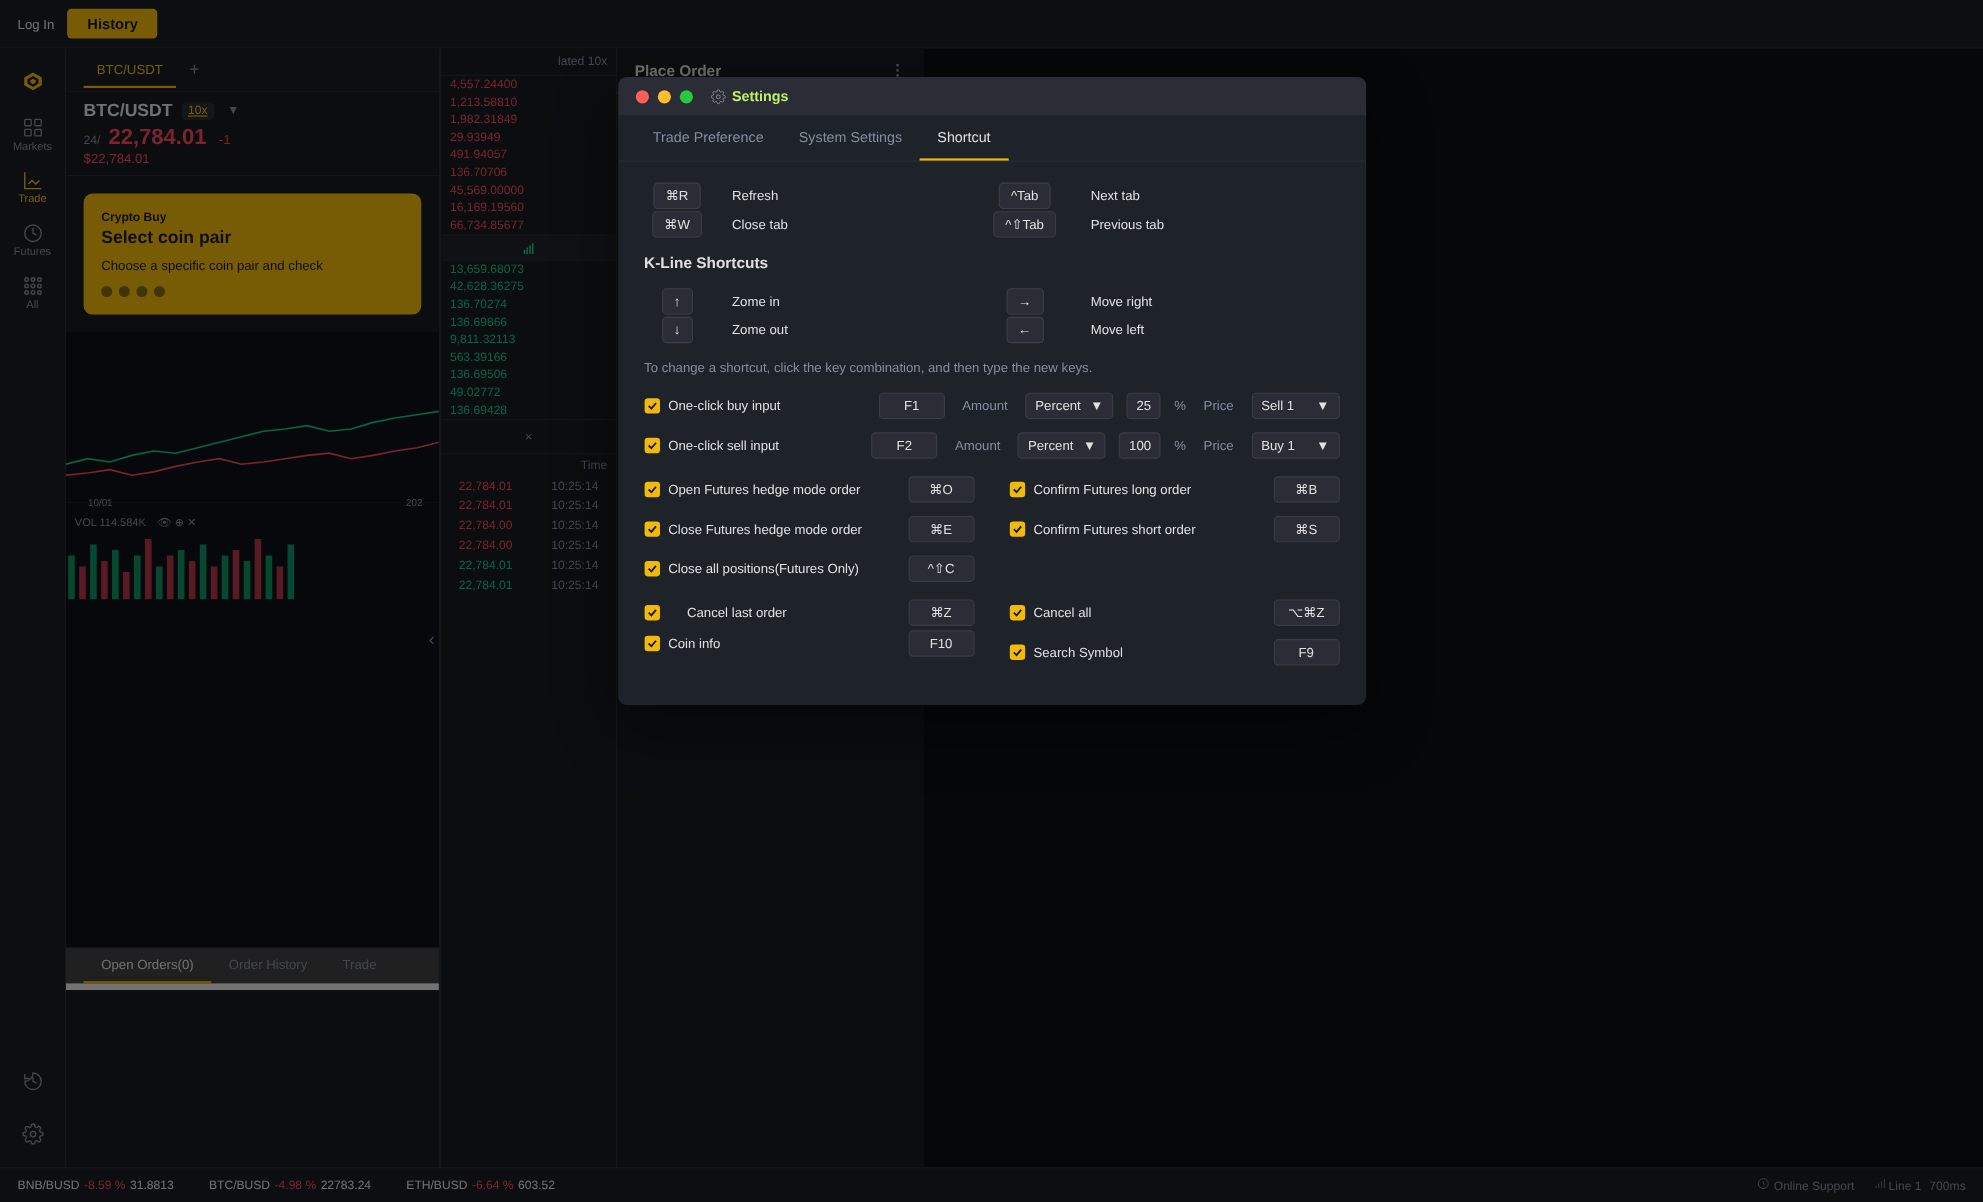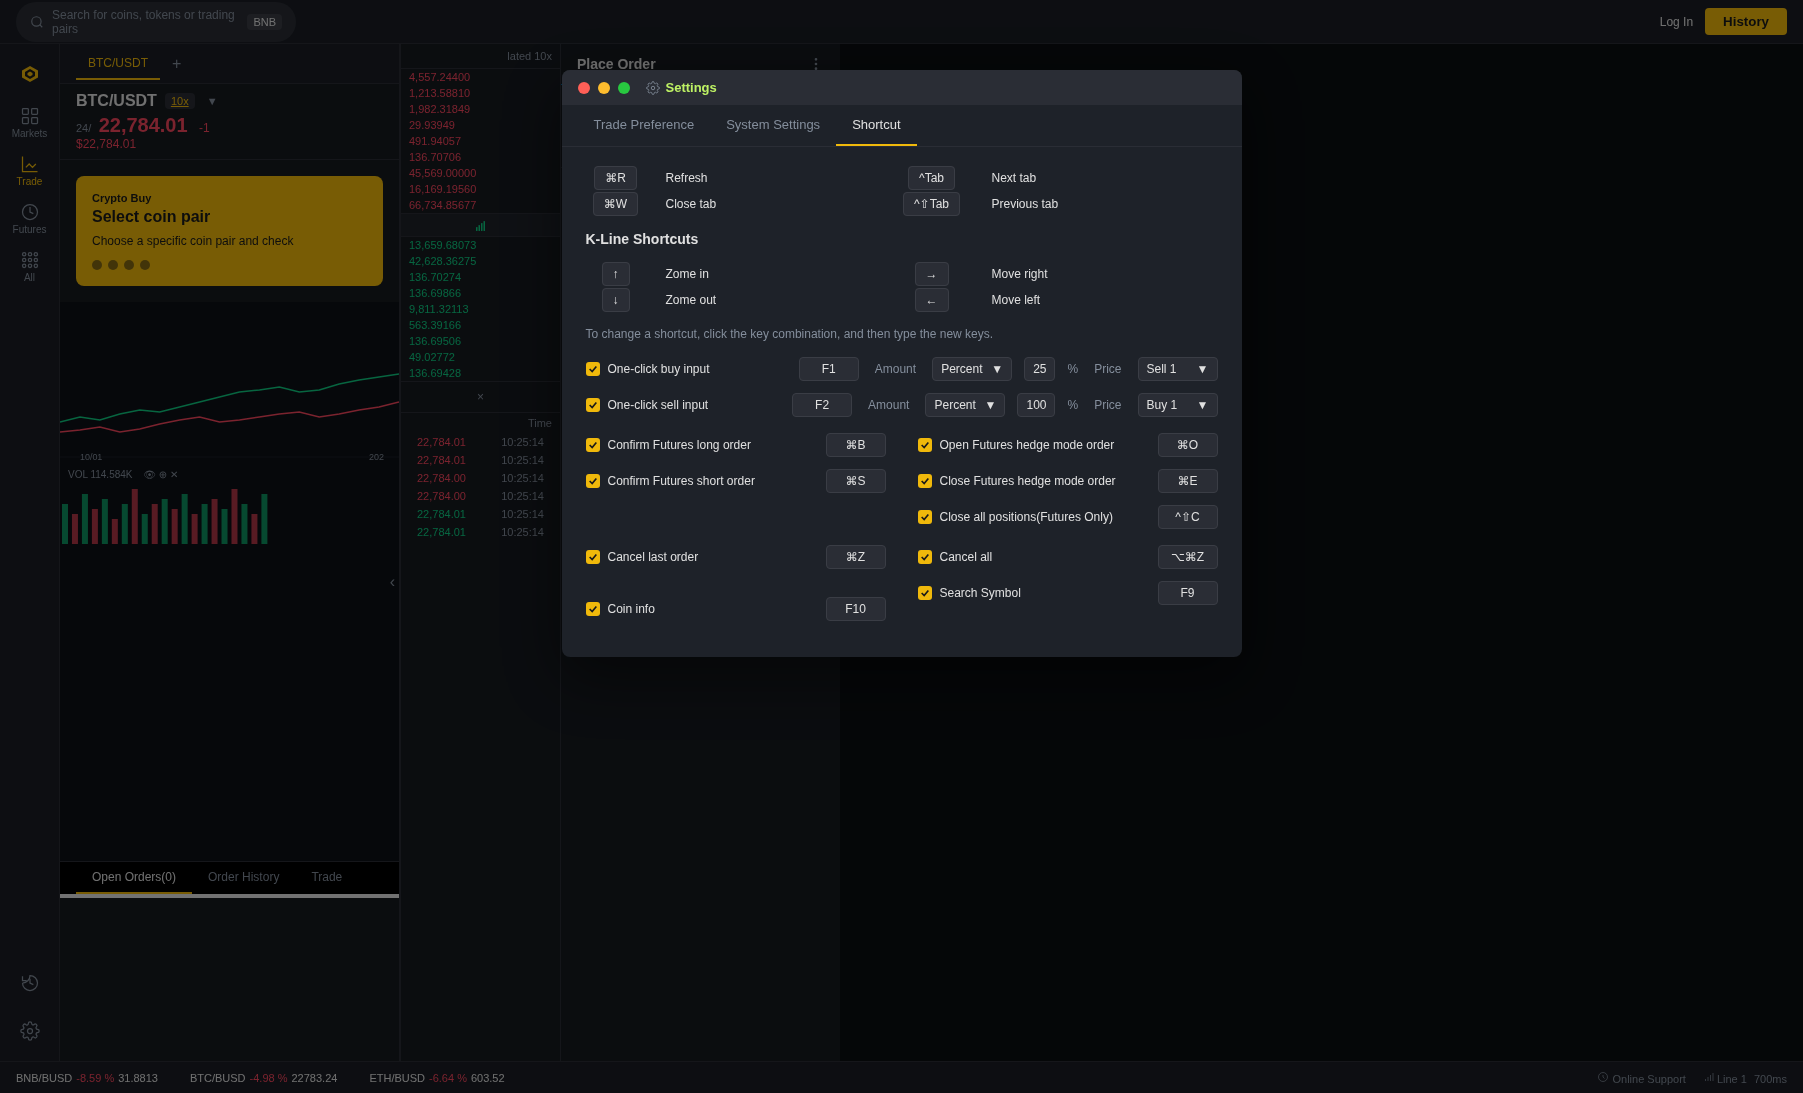--- a/index.html
+++ b/index.html
@@ -63,21 +63,21 @@
     .po-field { margin: 8px 16px; border: 1px solid #2a2d35; border-radius: 4px; padding: 8px; display: flex; justify-content: space-between; align-items: center; }
     .po-field-label { color: #848e9c; font-size: 12px; }
     .po-field-value { color: #e0e0e0; }
     .po-field-unit { color: #848e9c; }
     .po-slider { margin: 8px 16px; }
     .po-login { padding: 16px; text-align: center; color: #848e9c; }
     .po-login a { color: #f0b90b; text-decoration: none; }
 
     
     .bottom-area { height: 200px; border-top: 1px solid #2a2d35; display: flex; flex-direction: column; }
-    .bottom-tabs { display: flex; padding: 0 16px; background: #000000; border-bottom: 4px solid #e5e5e5; }
+    .bottom-tabs { display: flex; padding: 0 16px; background: #404040; border-bottom: 6px solid #e5e5e5; }
     .bottom-tab { padding: 8px 16px; color: #848e9c; cursor: pointer; border-bottom: 2px solid transparent; }
     .bottom-tab.active { color: #e0e0e0; border-bottom-color: #f0b90b; }
     .trade-row { display: flex; padding: 3px 16px; justify-content: space-between; font-size: 11px; }
     .trade-price.red { color: #f6465d; }
     .trade-price.green { color: #0ecb81; }
 
     
     .status-bar { height: 32px; background: #1a1d24; border-top: 1px solid #2a2d35; display: flex; align-items: center; padding: 0 16px; gap: 32px; font-size: 11px; color: #848e9c; overflow: hidden; }
     .ticker-item { display: flex; gap: 4px; align-items: center; white-space: nowrap; }
     .ticker-item .symbol { color: #e0e0e0; }
@@ -107,31 +107,20 @@
     .one-click-row { display: flex; align-items: center; gap: 8px; margin-bottom: 12px; }
     .one-click-name { flex: 1; color: #e0e0e0; font-size: 12px; }
     .select-box { background: #2a2d35; border: 1px solid #3a3d45; border-radius: 4px; padding: 4px 8px; color: #e0e0e0; font-size: 12px; min-width: 80px; display: flex; align-items: center; justify-content: space-between; gap: 4px; }
   </style>
 </head>
 <body>
 
 <div class="app-container">
 
   <div class="top-bar">
-    <div style="display:flex;align-items:center;gap:16px;flex:1;">
-
-      <div style="display:flex;align-items:center;background:#2a2d35;border-radius:20px;padding:6px 14px;gap:8px;width:280px;">
-        <svg width="14" height="14" fill="none" stroke="#848e9c" stroke-width="2" viewBox="0 0 24 24">
-            <circle cx="11" cy="11" r="8"></circle>
-            <path d="m21 21-4.35-4.35"></path>
-          </svg>
-        <span style="color:#848e9c;flex:1;">Search for coins, tokens or trading pairs</span>
-        <span style="color:#e0e0e0;font-size:11px;background:#3a3d45;padding:2px 6px;border-radius:4px;">BNB</span>
-      </div>
-    </div>
     <div style="display:flex;gap:12px;align-items:center;">
       <span style="color:#e0e0e0;cursor:pointer;">Log In</span>
       <button style="background:#f0b90b;color:#1a1a1a;border:none;padding:6px 18px;border-radius:4px;font-weight:bold;cursor:pointer;">History</button>
     </div>
   </div>
 
   <div class="main-area">
 
     <div class="sidebar">
 
@@ -612,73 +601,73 @@
       <div style="display:grid;grid-template-columns:1fr 1fr;gap:12px 32px;margin-top:16px;">
 
         <div>
 
           <div style="display:flex;align-items:center;gap:8px;margin-bottom:12px;">
             <div class="checkbox">
               <svg viewBox="0 0 12 12" fill="none" stroke="#1a1a1a" stroke-width="2">
                   <polyline points="2,6 5,9 10,3"></polyline>
                 </svg>
             </div>
+            <span style="flex:1;color:#e0e0e0;font-size:12px;">Open Futures hedge mode order</span>
+            <span class="kbd">⌘O</span>
+          </div>
+
+          <div style="display:flex;align-items:center;gap:8px;margin-bottom:12px;">
+            <div class="checkbox">
+              <svg viewBox="0 0 12 12" fill="none" stroke="#1a1a1a" stroke-width="2">
+                  <polyline points="2,6 5,9 10,3"></polyline>
+                </svg>
+            </div>
+            <span style="flex:1;color:#e0e0e0;font-size:12px;">Close Futures hedge mode order</span>
+            <span class="kbd">⌘E</span>
+          </div>
+
+          <div style="display:flex;align-items:center;gap:8px;margin-bottom:12px;">
+            <div class="checkbox">
+              <svg viewBox="0 0 12 12" fill="none" stroke="#1a1a1a" stroke-width="2">
+                  <polyline points="2,6 5,9 10,3"></polyline>
+                </svg>
+            </div>
+            <span style="flex:1;color:#e0e0e0;font-size:12px;">Close all positions(Futures Only)</span>
+            <span class="kbd">^⇧C</span>
+          </div>
+        </div>
+
+        <div>
+
+          <div style="display:flex;align-items:center;gap:8px;margin-bottom:12px;">
+            <div class="checkbox">
+              <svg viewBox="0 0 12 12" fill="none" stroke="#1a1a1a" stroke-width="2">
+                  <polyline points="2,6 5,9 10,3"></polyline>
+                </svg>
+            </div>
             <span style="flex:1;color:#e0e0e0;font-size:12px;">Confirm Futures long order</span>
             <span class="kbd">⌘B</span>
           </div>
 
           <div style="display:flex;align-items:center;gap:8px;margin-bottom:12px;">
             <div class="checkbox">
               <svg viewBox="0 0 12 12" fill="none" stroke="#1a1a1a" stroke-width="2">
                   <polyline points="2,6 5,9 10,3"></polyline>
                 </svg>
             </div>
             <span style="flex:1;color:#e0e0e0;font-size:12px;">Confirm Futures short order</span>
             <span class="kbd">⌘S</span>
           </div>
         </div>
-
-        <div>
-
-          <div style="display:flex;align-items:center;gap:8px;margin-bottom:12px;">
-            <div class="checkbox">
-              <svg viewBox="0 0 12 12" fill="none" stroke="#1a1a1a" stroke-width="2">
-                  <polyline points="2,6 5,9 10,3"></polyline>
-                </svg>
-            </div>
-            <span style="flex:1;color:#e0e0e0;font-size:12px;">Open Futures hedge mode order</span>
-            <span class="kbd">⌘O</span>
-          </div>
-
-          <div style="display:flex;align-items:center;gap:8px;margin-bottom:12px;">
-            <div class="checkbox">
-              <svg viewBox="0 0 12 12" fill="none" stroke="#1a1a1a" stroke-width="2">
-                  <polyline points="2,6 5,9 10,3"></polyline>
-                </svg>
-            </div>
-            <span style="flex:1;color:#e0e0e0;font-size:12px;">Close Futures hedge mode order</span>
-            <span class="kbd">⌘E</span>
-          </div>
-
-          <div style="display:flex;align-items:center;gap:8px;margin-bottom:12px;">
-            <div class="checkbox">
-              <svg viewBox="0 0 12 12" fill="none" stroke="#1a1a1a" stroke-width="2">
-                  <polyline points="2,6 5,9 10,3"></polyline>
-                </svg>
-            </div>
-            <span style="flex:1;color:#e0e0e0;font-size:12px;">Close all positions(Futures Only)</span>
-            <span class="kbd">^⇧C</span>
-          </div>
-        </div>
       </div>
 
       <div style="display:grid;grid-template-columns:1fr 1fr;gap:12px 32px;margin-top:4px;">
         <div>
 
-          <div style="display:flex;align-items:center;gap:8px;margin-bottom:28px;justify-content:center;">
+          <div style="display:flex;align-items:center;gap:25px;margin-bottom:4px;justify-content:center;">
             <div class="checkbox">
               <svg viewBox="0 0 12 12" fill="none" stroke="#1a1a1a" stroke-width="2">
                   <polyline points="2,6 5,9 10,3"></polyline>
                 </svg>
             </div>
             <span style="flex:1;color:#e0e0e0;font-size:12px;">Cancel last order</span>
             <span class="kbd">⌘Z</span>
           </div>
 
           <div style="display:flex;align-items:center;gap:8px;margin-bottom:12px;">

